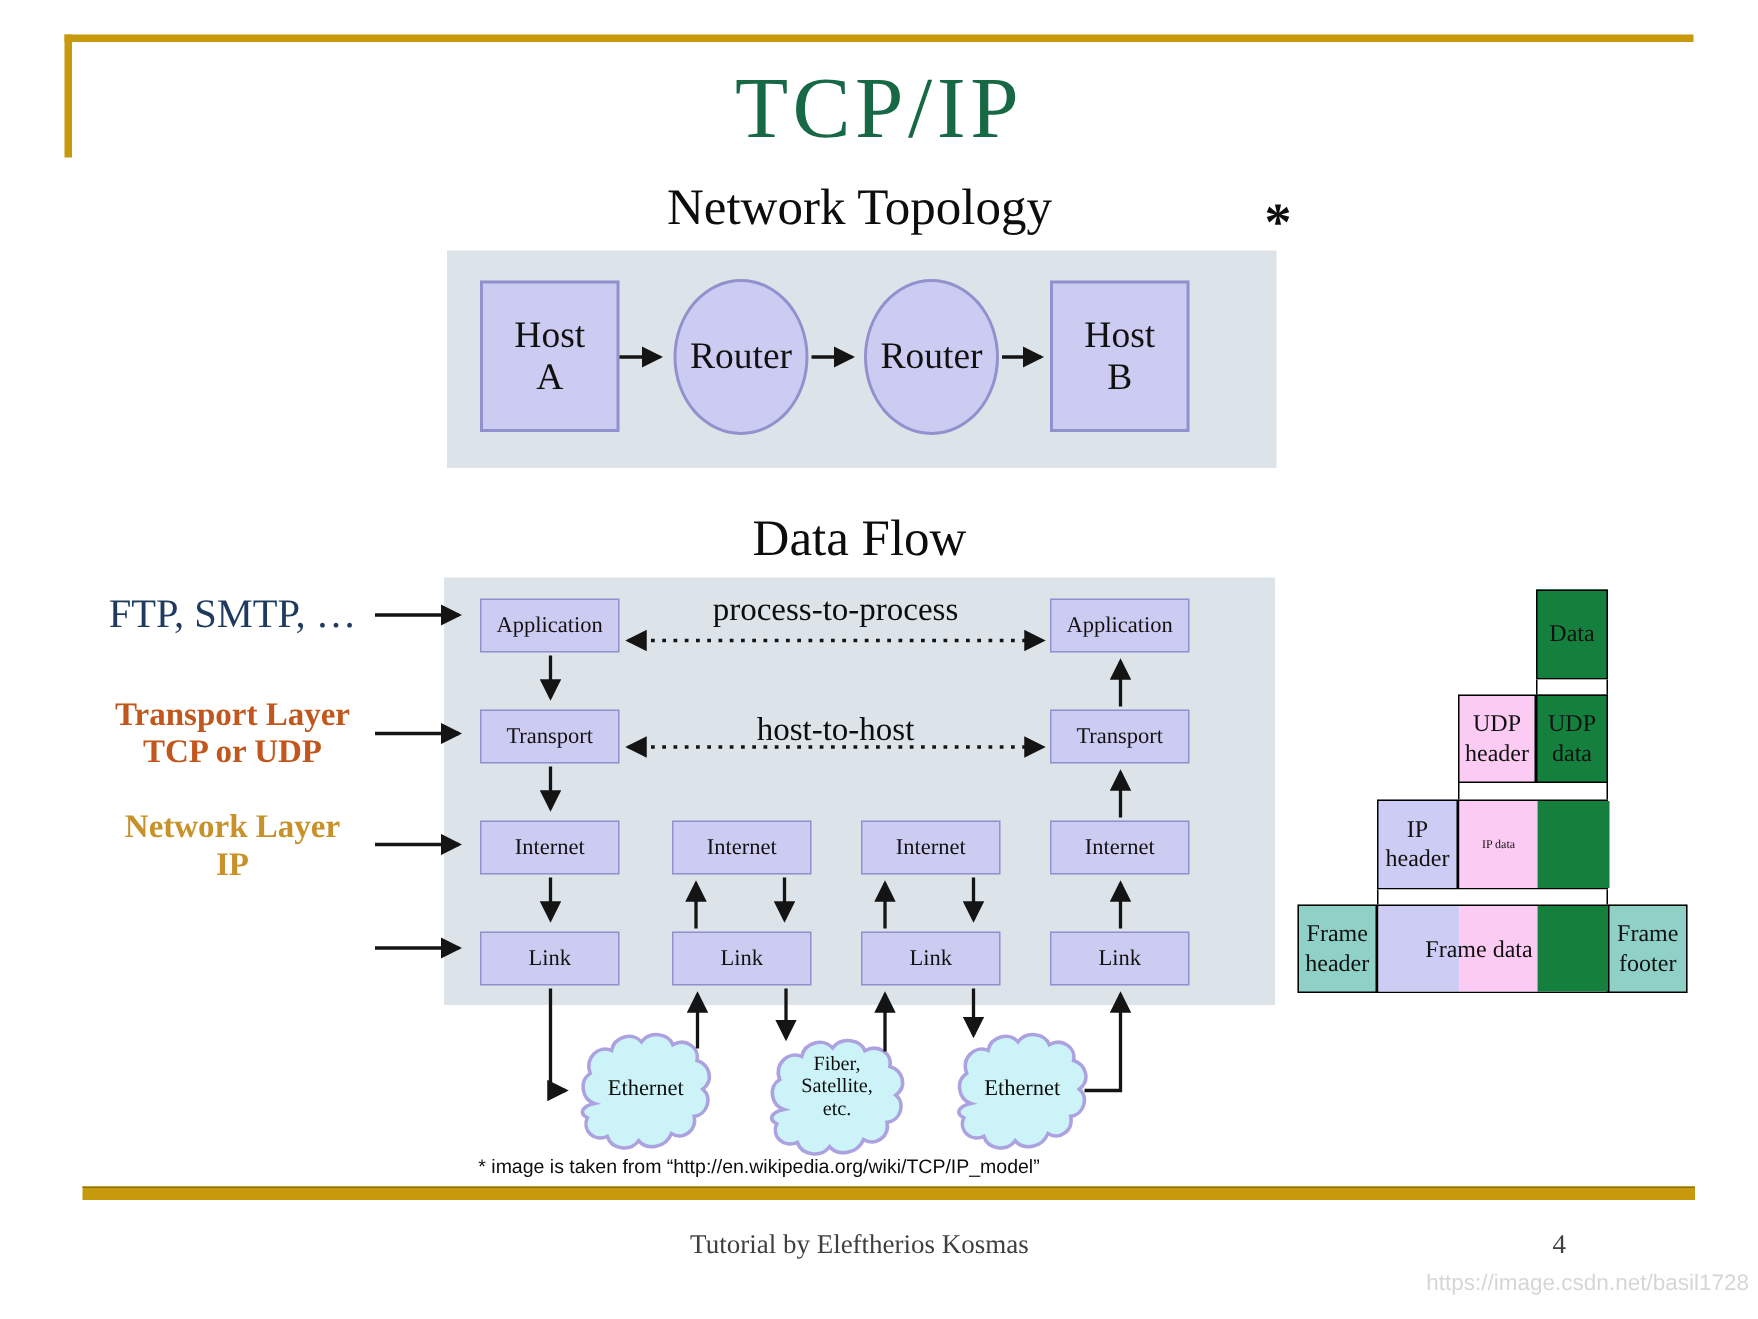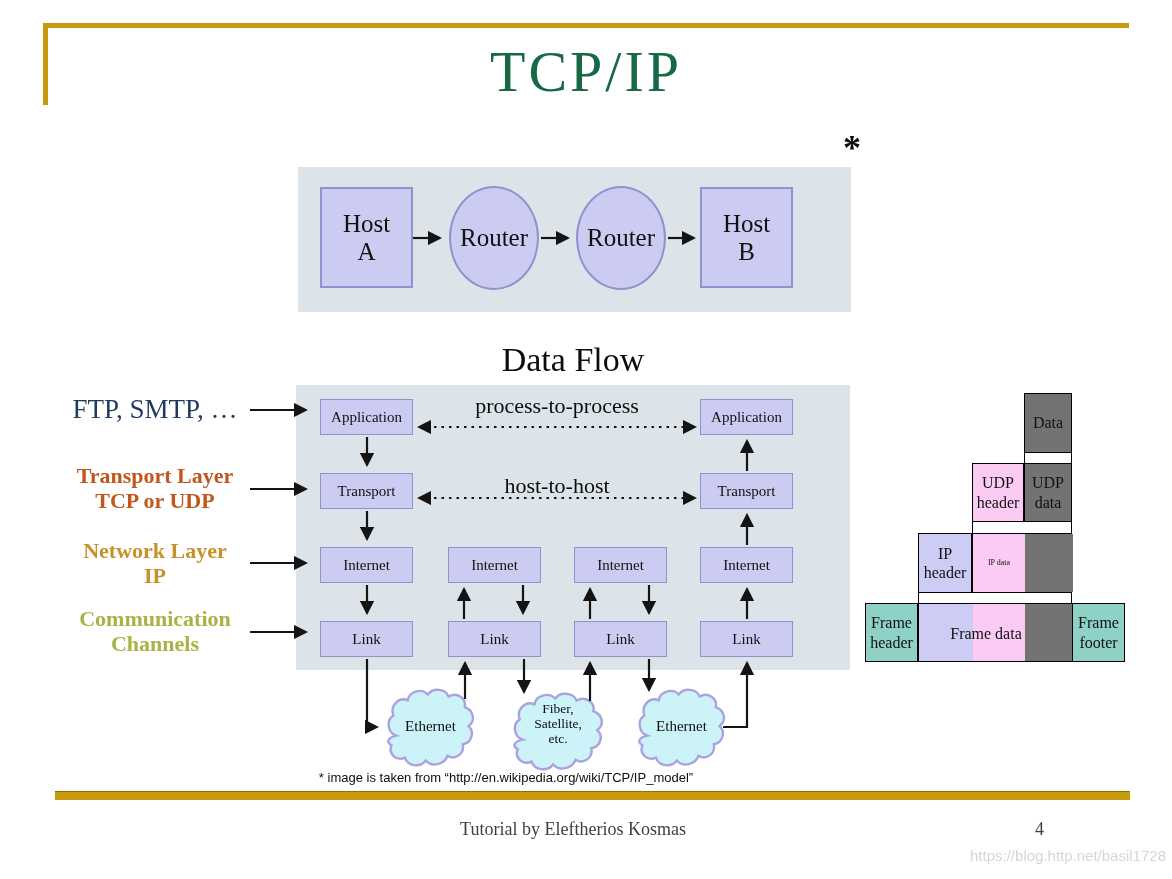--- a/index.html
+++ b/index.html
@@ -42,21 +42,21 @@
   .lbl-comm{top:607px;font-size:22px;font-weight:bold;color:#A9B245;}
 
   
   .cloudlabel{position:absolute;text-align:center;font-size:15px;white-space:pre-line;line-height:1.1;color:#0d0d0d;}
 
   
   .encap{left:865px;top:391px;width:260px;height:273px;}
   .cell{position:absolute;border:1.5px solid #000;box-sizing:border-box;display:flex;align-items:center;
         justify-content:center;text-align:center;white-space:pre-line;line-height:1.2;font-size:16px;}
   .gapcell{position:absolute;border-left:1.5px solid #000;border-right:1.5px solid #000;box-sizing:border-box;background:#fff;}
-  .c-green{background:#737373;}
+  .c-green{background:#15803d;}
   .c-pink{background:#FBCBF3;}
   .c-lav{background:#CCCCF4;}
   .c-teal{background:#8FD0C7;}
   .seg{position:absolute;top:0;height:100%;}
 
   
   .footnote{left:296px;top:770px;width:420px;text-align:center;font-size:13px;
             font-family:"Liberation Sans",sans-serif;color:#0d0d0d;}
   .footer-left{left:85px;top:819px;font-size:18px;color:#3F3F3F;}
   .footer-center{left:0;top:819px;width:1146px;text-align:center;font-size:18px;color:#3F3F3F;}
@@ -68,20 +68,21 @@
 </head>
 <body>
 
 <div class="slide">
 
   <div class="abs gold-top"></div>
   <div class="abs gold-left"></div>
 
   <div class="abs title">TCP/IP</div>
 
+  <div class="abs section-heading" style="left:296px;top:120px;">Network Topology</div>
   <div class="abs asterisk">*</div>
   <div class="abs section-heading" style="left:296px;top:341px;">Data Flow</div>
 
   <div class="abs panel panel-topology"></div>
   <div class="abs panel panel-dataflow"></div>
 
   <svg class="abs overlay" viewBox="0 0 1172 879">
     <defs>
       <path id="cloud" d="M14,52 C5,49 3,36 11,31 C7,20 17,11 26,15 C28,5 41,2 47,9
                          C53,1 66,3 69,11 C78,6 88,13 86,22 C95,25 98,36 90,42
@@ -125,22 +126,20 @@
   <div class="cloudlabel" style="left:509px;top:702px;width:98px;font-size:13.5px;">Fiber,
 Satellite,
 etc.</div>
   <div class="cloudlabel" style="left:634px;top:718px;width:95px;">Ethernet</div>
 
   <div class="leftlabel lbl-apps">FTP, SMTP, …</div>
   <div class="leftlabel lbl-transport">Transport Layer
 TCP or UDP</div>
   <div class="leftlabel lbl-network">Network Layer
 IP</div>
-  <div class="leftlabel lbl-comm">Communication
-Channels</div>
 
   <div class="abs encap">
     <div class="cell c-green" style="left:159px;top:2px;width:48px;height:60px;">Data</div>
     <div class="gapcell" style="left:159px;top:62px;width:48px;height:10px;"></div>
 
     <div class="cell c-pink" style="left:107px;top:72px;width:52px;height:59px;">UDP
 header</div>
     <div class="cell c-green" style="left:159px;top:72px;width:48px;height:59px;">UDP
 data</div>
     <div class="gapcell" style="left:107px;top:131px;width:100px;height:11px;"></div>
@@ -162,21 +161,21 @@
       <div class="abs" style="left:0;top:0;width:134px;height:59px;display:flex;align-items:center;justify-content:center;font-size:16px;">Frame data</div>
     </div>
     <div class="cell c-teal" style="left:207px;top:212px;width:53px;height:59px;">Frame
 footer</div>
   </div>
 
   <div class="abs footnote">* image is taken from “http://en.wikipedia.org/wiki/TCP/IP_model”</div>
   <div class="abs gold-footer"></div>
   <div class="abs footer-center">Tutorial by Eleftherios Kosmas</div>
   <div class="abs footer-page">4</div>
-  <div class="abs watermark">https://blog.http.net/basil1728</div>
+  <div class="abs watermark">https://image.csdn.net/basil1728</div>
 
   <svg class="abs overlay" viewBox="0 0 1172 879">
     <defs>
       <marker id="ah" viewBox="0 0 10 10" refX="8.5" refY="5" markerWidth="6.5" markerHeight="6.5" orient="auto-start-reverse">
         <path d="M0,0 L10,5 L0,10 z" fill="#141414"></path>
       </marker>
     </defs>
     <g stroke="#141414" stroke-width="2.2" fill="none">
 
       <path d="M413,238 H440" marker-end="url(#ah)"></path>

